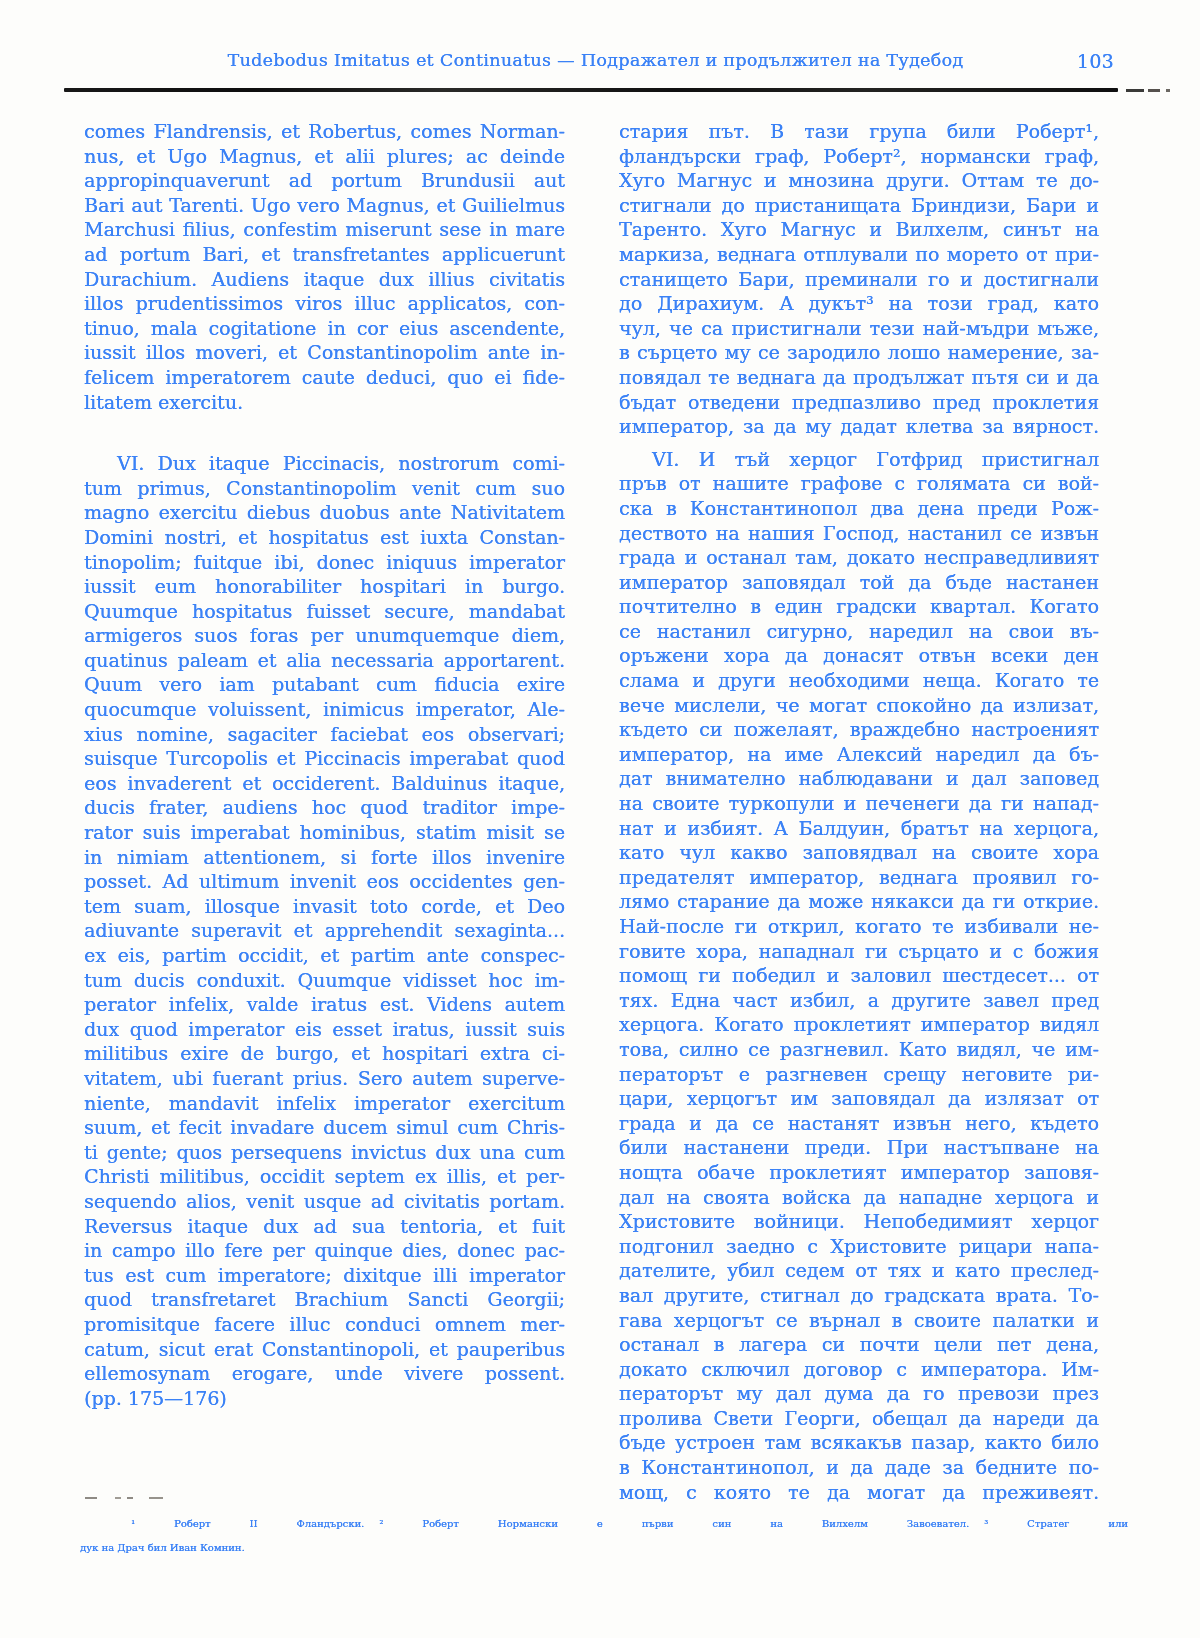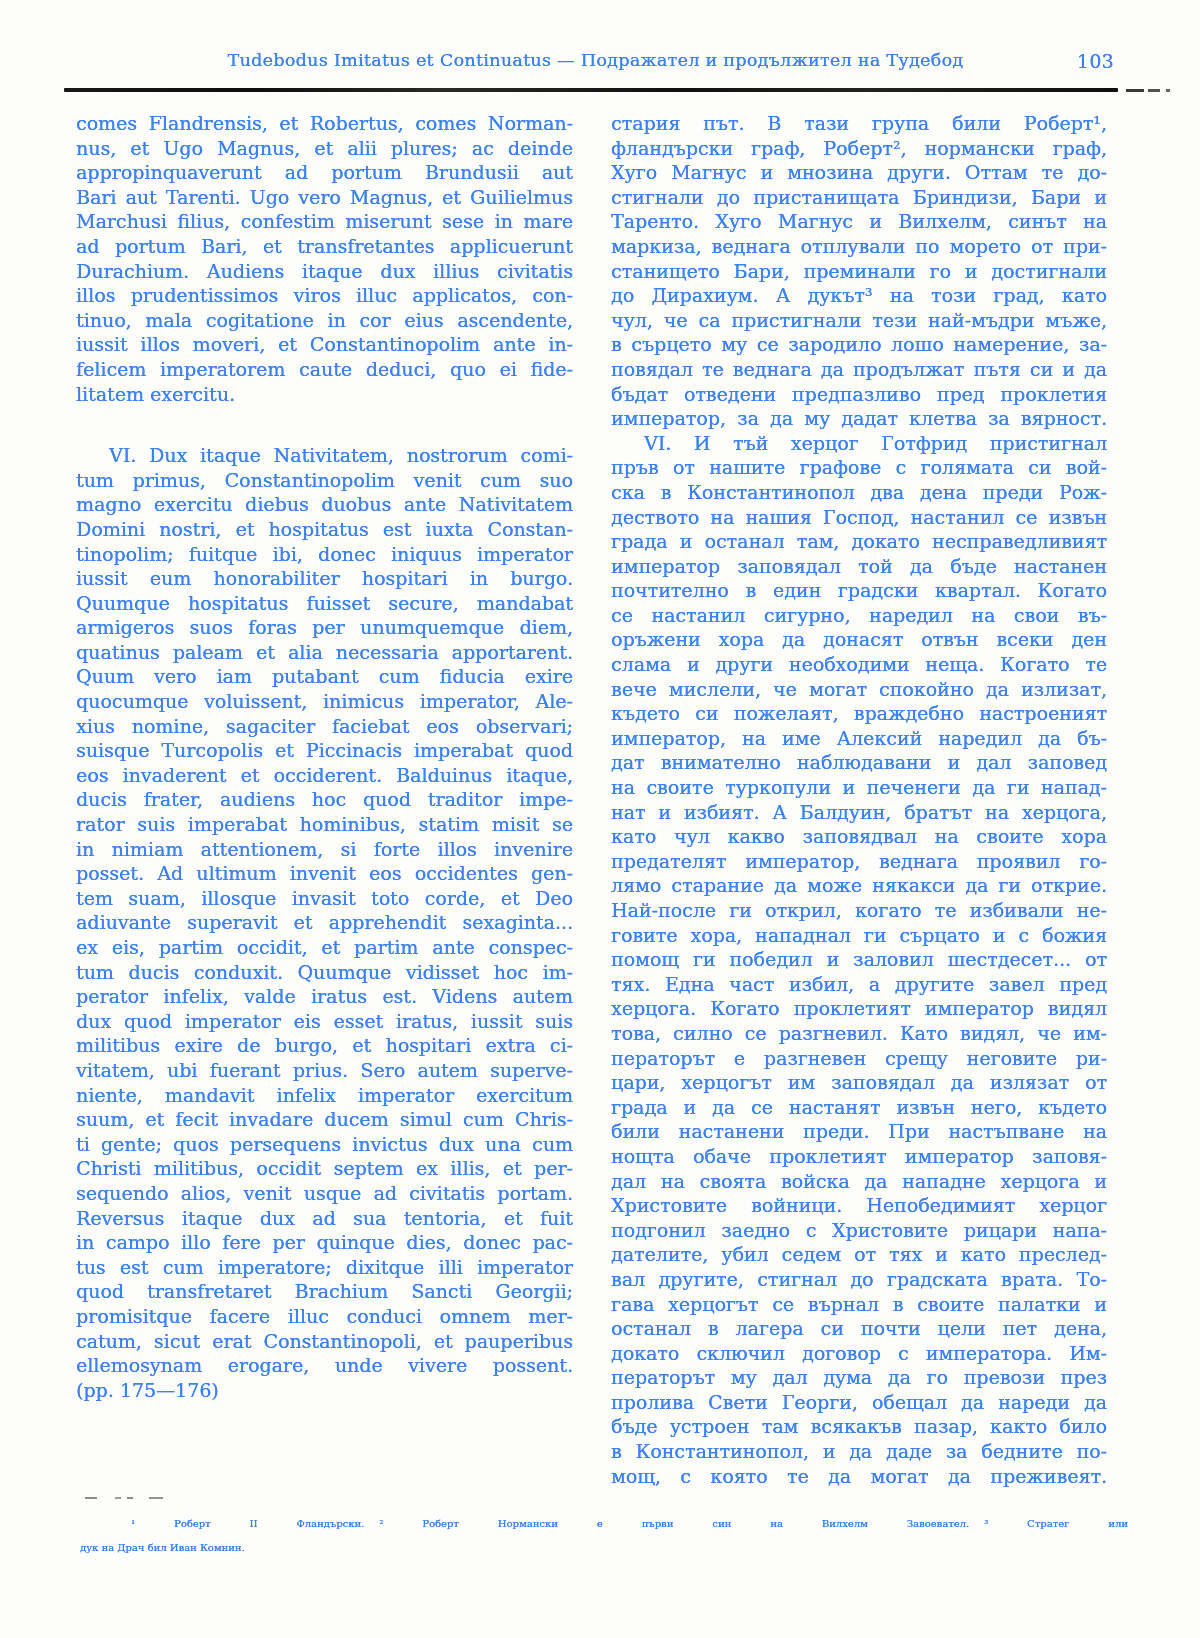--- a/index.html
+++ b/index.html
@@ -67,21 +67,21 @@
     gap: 38px;
     align-items: flex-start;
   }
   .col {
     font-size: 19px;
     line-height: 24.6px;
     text-shadow: 0.2px 0 0 currentColor;
   }
   .col-left  { width: 497px; }
   .col-right { width: 496px; }
-  .para { margin: 0; }
+  .para { margin: 8px; }
   .col-left .para.gap { margin-top: 37px; }
   .line {
     text-align: justify;
     text-align-last: justify;
     white-space: normal;
   }
   .para.indent .line:first-child { padding-left: 33px; }
   .col-left .para .line.last { text-align-last: left; }
   
   .col-right .para .line.last { text-align-last: justify; }
@@ -135,21 +135,21 @@
           <div class="line">Marchusi filius, confestim miserunt sese in mare</div>
           <div class="line">ad portum Bari, et transfretantes applicuerunt</div>
           <div class="line">Durachium. Audiens itaque dux illius civitatis</div>
           <div class="line">illos prudentissimos viros illuc applicatos, con-</div>
           <div class="line">tinuo, mala cogitatione in cor eius ascendente,</div>
           <div class="line">iussit illos moveri, et Constantinopolim ante in-</div>
           <div class="line">felicem imperatorem caute deduci, quo ei fide-</div>
           <div class="line last">litatem exercitu.</div>
         </div>
       <div class="para indent gap">
-          <div class="line">VI. Dux itaque Nativitatem, nostrorum comi-</div>
+          <div class="line">VI. Dux itaque Piccinacis, nostrorum comi-</div>
           <div class="line">tum primus, Constantinopolim venit cum suo</div>
           <div class="line">magno exercitu diebus duobus ante Nativitatem</div>
           <div class="line">Domini nostri, et hospitatus est iuxta Constan-</div>
           <div class="line">tinopolim; fuitque ibi, donec iniquus imperator</div>
           <div class="line">iussit eum honorabiliter hospitari in burgo.</div>
           <div class="line">Quumque hospitatus fuisset secure, mandabat</div>
           <div class="line">armigeros suos foras per unumquemque diem,</div>
           <div class="line">quatinus paleam et alia necessaria apportarent.</div>
           <div class="line">Quum vero iam putabant cum fiducia exire</div>
           <div class="line">quocumque voluissent, inimicus imperator, Ale-</div>

